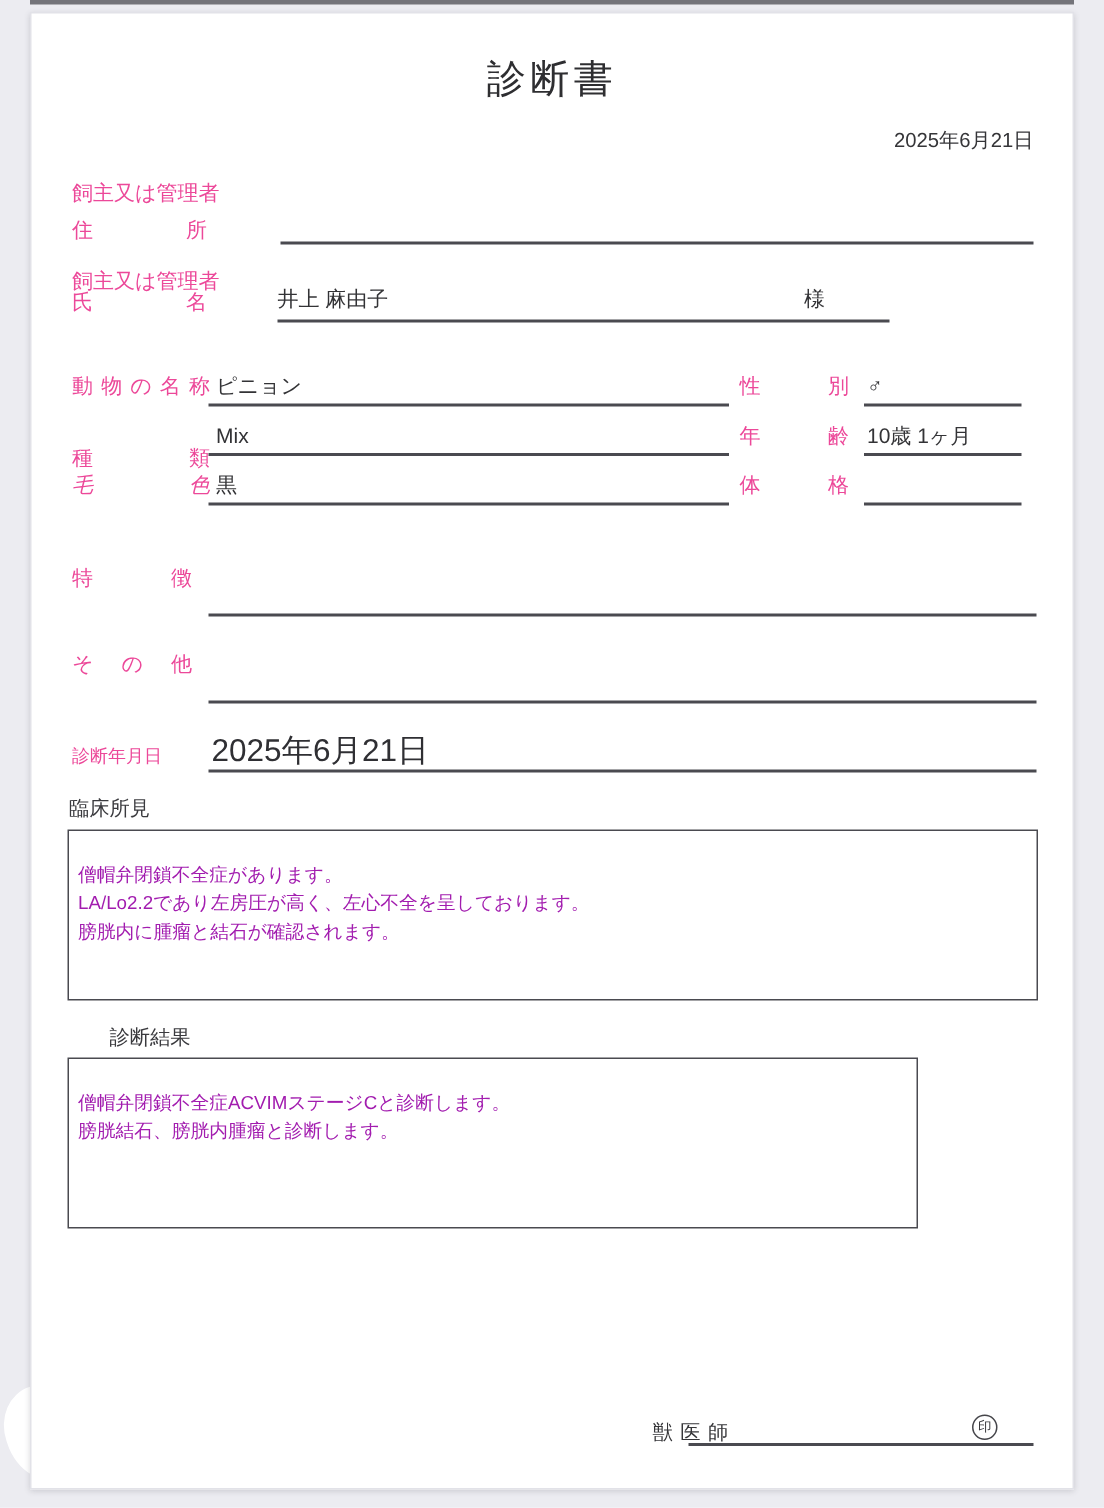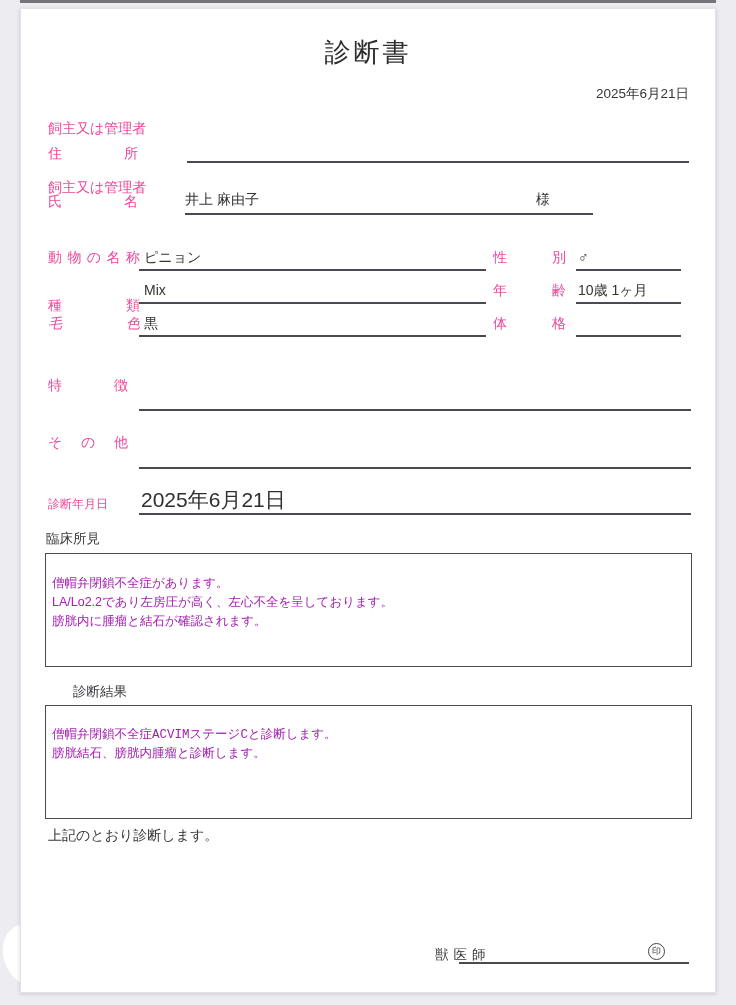--- a/index.html
+++ b/index.html
@@ -162,22 +162,21 @@
   <div class="lbl" style="left:27px; top:487px; font-size:12px;">診断年月日</div>
   <div class="diag-date-value" style="left:120px; top:477px;">2025年6月21日</div>
   <div class="uline" style="left:118px; top:504px; width:552px;"></div>
 
   <div class="section-label" style="left:25px; top:521px;">臨床所見</div>
   <div class="box" style="left:24px; top:544px; width:647px; height:114px;">僧帽弁閉鎖不全症があります。
 LA/Lo2.2であり左房圧が高く、左心不全を呈しております。
 膀胱内に腫瘤と結石が確認されます。</div>
 
   <div class="section-label" style="left:40px; top:674px;margin-left:12px;">診断結果</div>
-  <div class="box" style="left:24px; top:696px; width:647px; height:114px;font-family:Liberation Mono, monospace;">僧帽弁閉鎖不全症ACVIMステージCと診断します。
+  <div class="box" style="left:24px; top:696px; width:567px; height:114px;">僧帽弁閉鎖不全症ACVIMステージCと診断します。
 膀胱結石、膀胱内腫瘤と診断します。</div>
 
-  <div class="closing" style="left:27px; top:818px;">上記のとおり診断します。</div>
 
   <div class="vet-label" style="left:368px; top:937px;">獣医師</div>
   <div class="uline" style="left:438px; top:953px; width:230px;"></div>
   <div class="seal" style="left:627px; top:934px;">印</div>
 
 </div>
 
 </body></html>

